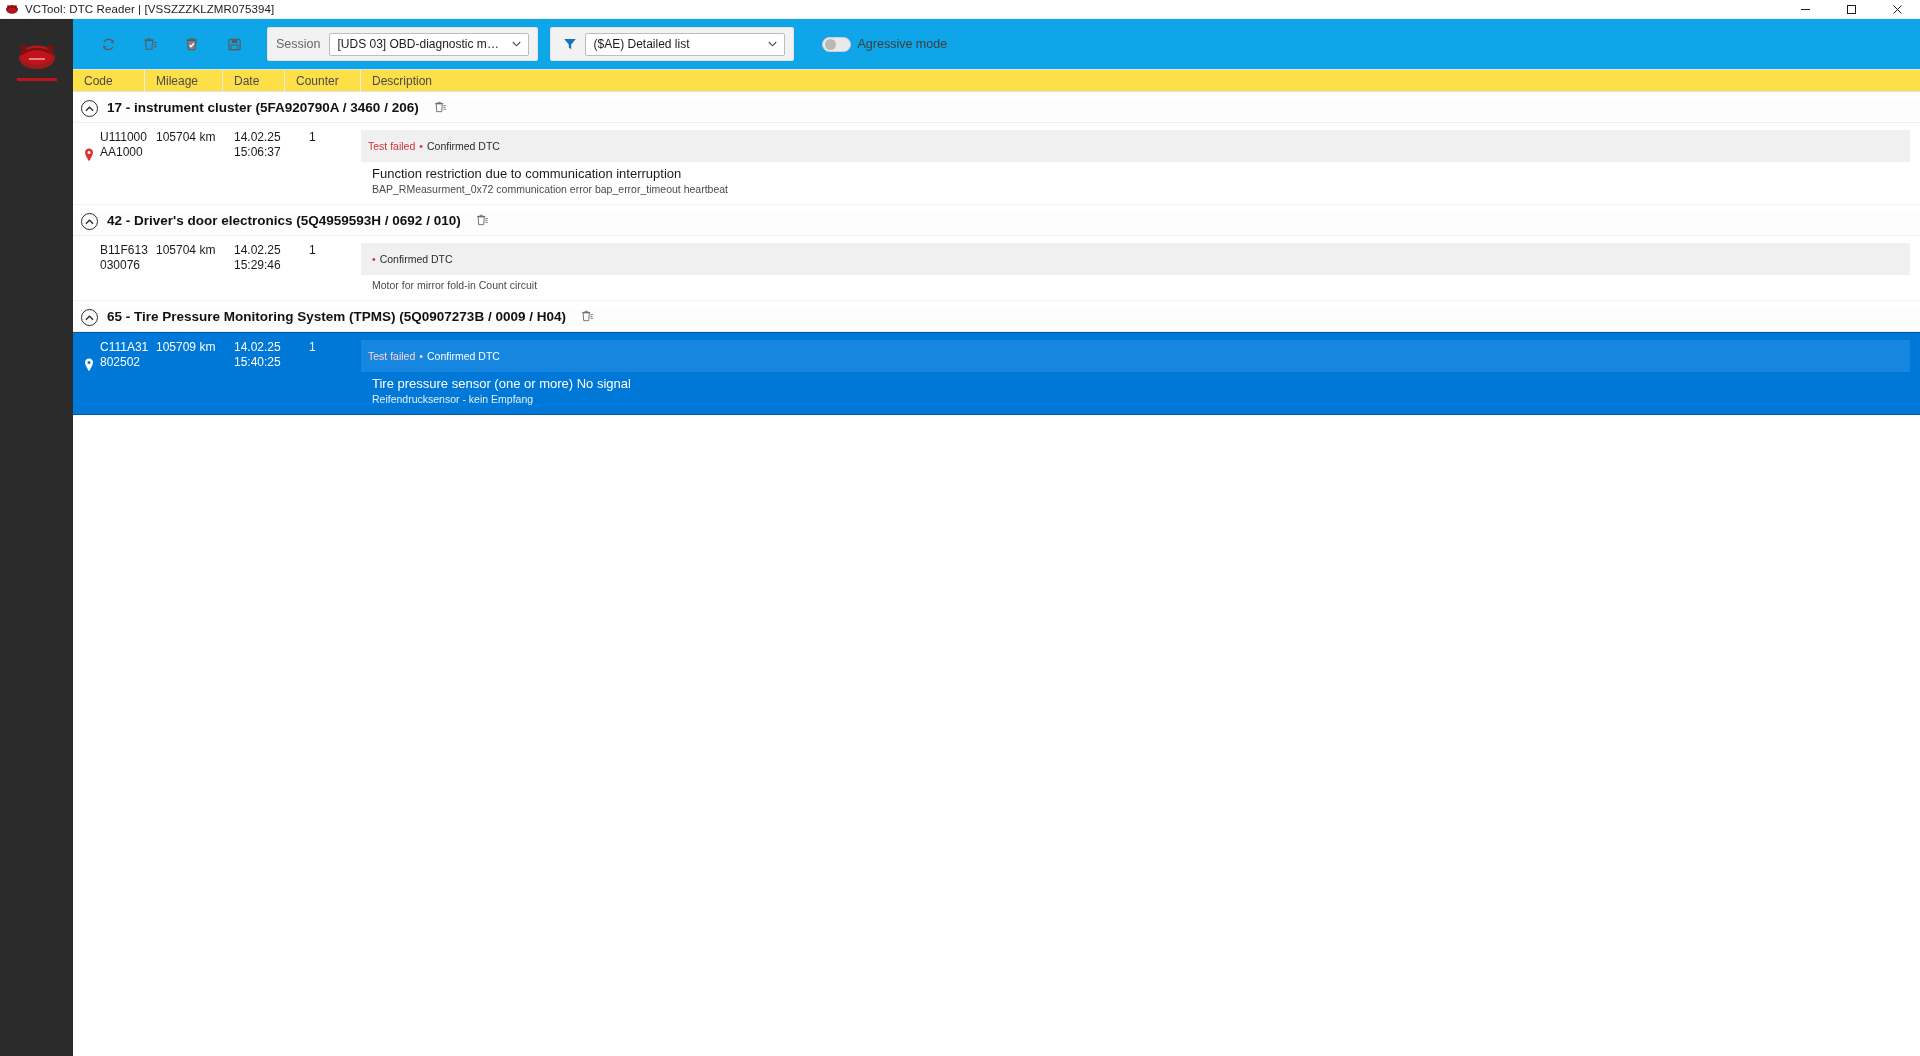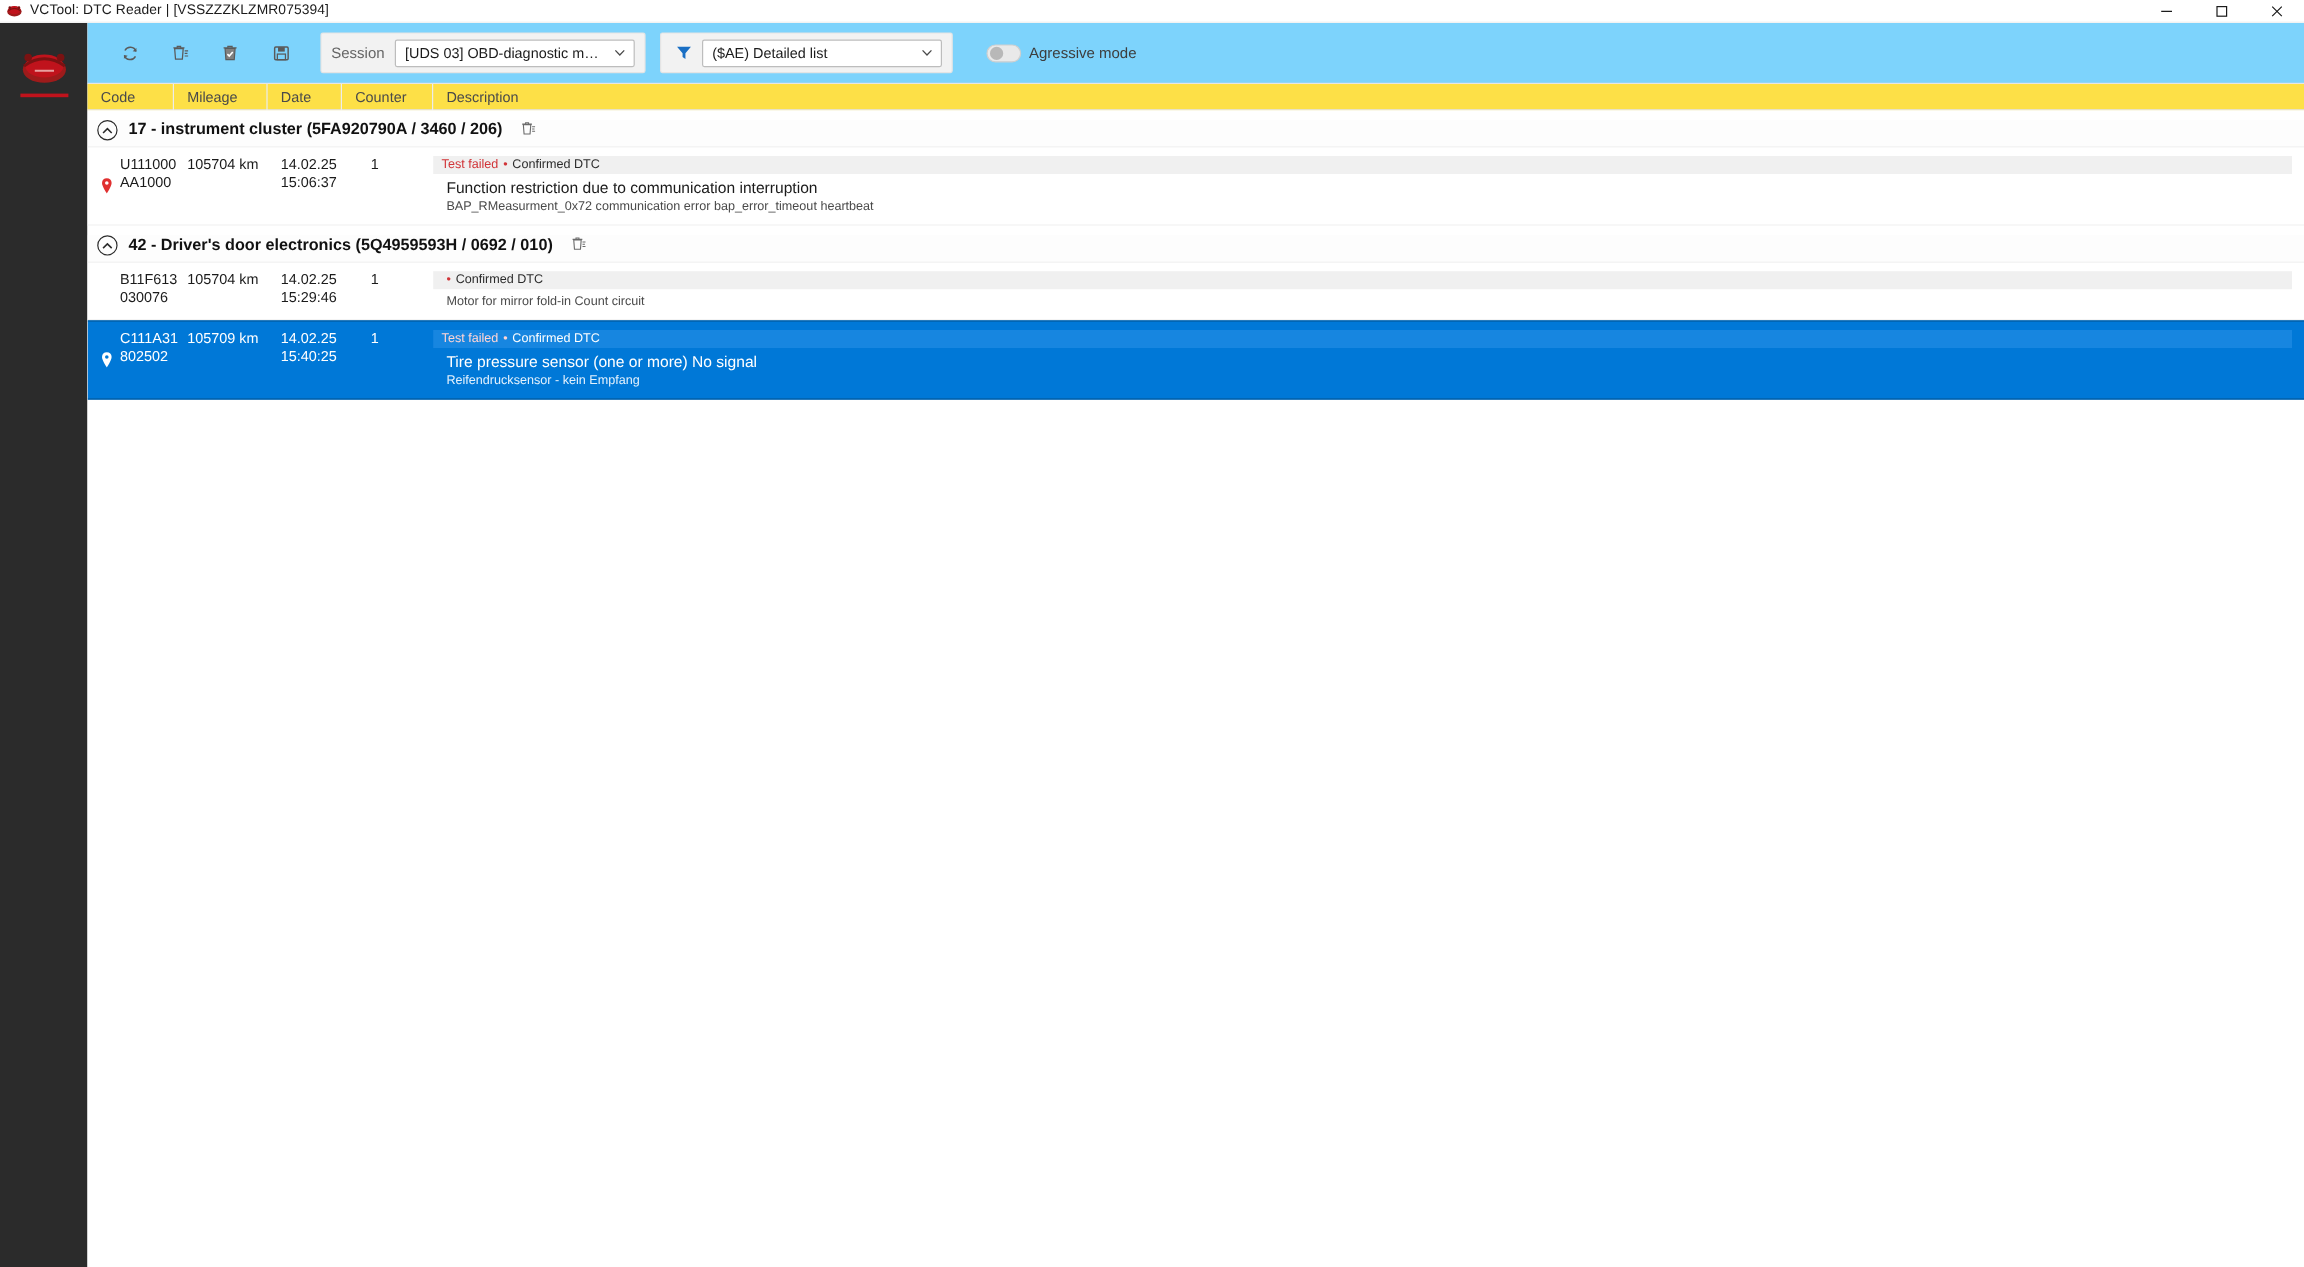--- a/index.html
+++ b/index.html
@@ -78,21 +78,21 @@
     display: flex;
     flex-direction: column;
     background: #ffffff;
     min-width: 0;
   }
 
   
   #toolbar {
     height: 51px;
     flex: 0 0 51px;
-    background: #7dd3fc;
+    background: #0ea5e9;
     border-bottom: 1px solid #e6e6e6;
     display: flex;
     align-items: center;
     padding-left: 14px;
     gap: 0;
   }
   .tb-btn {
     width: 42px; height: 36px;
     display: flex; align-items: center; justify-content: center;
     color: #5a5a5a;
@@ -262,21 +262,21 @@
   }
   .dtc-row.selected .cell { color: #ffffff; }
   .cell.c-code    { width: 72px; padding-left: 27px; }
   .cell.c-mileage { width: 78px; }
   .cell.c-date    { width: 62px; }
   .cell.c-counter { width: 76px; padding-left: 24px; }
   .cell.c-desc    { flex: 1 1 auto; padding-left: 11px; }
 
   .status-bar-line {
     background: #f0f0f0;
-    height: 15px;
+    height: 32px;
     display: flex;
     align-items: center;
     padding-left: 7px;
     margin-left: -11px;
     margin-right: 10px;
     margin-bottom: 3px;
     text-align: center;
   }
   .dtc-row.selected .status-bar-line {
     background: #1786e0;
@@ -534,20 +534,36 @@
           </div>
           <div class="cell c-counter">1</div>
           <div class="cell c-desc">
             <div class="status-bar-line">
               <span class="st-dot">•</span>
               <span class="st-conf">Confirmed DTC</span>
             </div>
             <div class="desc-sub">Motor for mirror fold-in Count circuit</div>
           </div>
         </div>
+        <div class="group-header">
+          <div class="chevron">
+            <svg width="9" height="6" viewBox="0 0 9 6">
+              <path d="M0.9 4.8 L4.5 1.2 L8.1 4.8" fill="none" stroke="#2b2b2b" stroke-width="1.3"></path>
+            </svg>
+          </div>
+          <div class="group-title">65 - Tire Pressure Monitoring System (TPMS) (5Q0907273B / 0009 / H04)</div>
+          <div class="group-del">
+            <svg width="14" height="14" viewBox="0 0 18 18">
+              <path d="M4 5 H12 L11.2 15 H4.8 Z" fill="none" stroke="#6b6b6b" stroke-width="1.2"></path>
+              <path d="M2.8 4.4 H13.2" stroke="#6b6b6b" stroke-width="1.3"></path>
+              <path d="M6.4 4.2 V3.0 H9.6 V4.2" fill="none" stroke="#6b6b6b" stroke-width="1.1"></path>
+              <path d="M13.4 7.2 H16.6 M13.4 9.6 H16.0 M13.4 12 H16.6" stroke="#6b6b6b" stroke-width="1.1"></path>
+            </svg>
+          </div>
+        </div>
         <div class="dtc-row selected">
           <div class="pin"><svg width="10" height="14" viewBox="0 0 10 14">
               <path d="M5 0.6 C7.4 0.6 9 2.3 9 4.5 C9 7.2 5 13.2 5 13.2 C5 13.2 1 7.2 1 4.5 C1 2.3 2.6 0.6 5 0.6 Z" fill="#ffffff"></path>
               <circle cx="5" cy="4.5" r="1.5" fill="#0078d7"></circle>
             </svg></div>
           <div class="cell c-code">
             <div>C111A31</div>
             <div>802502</div>
           </div>
           <div class="cell c-mileage">105709 km</div>

